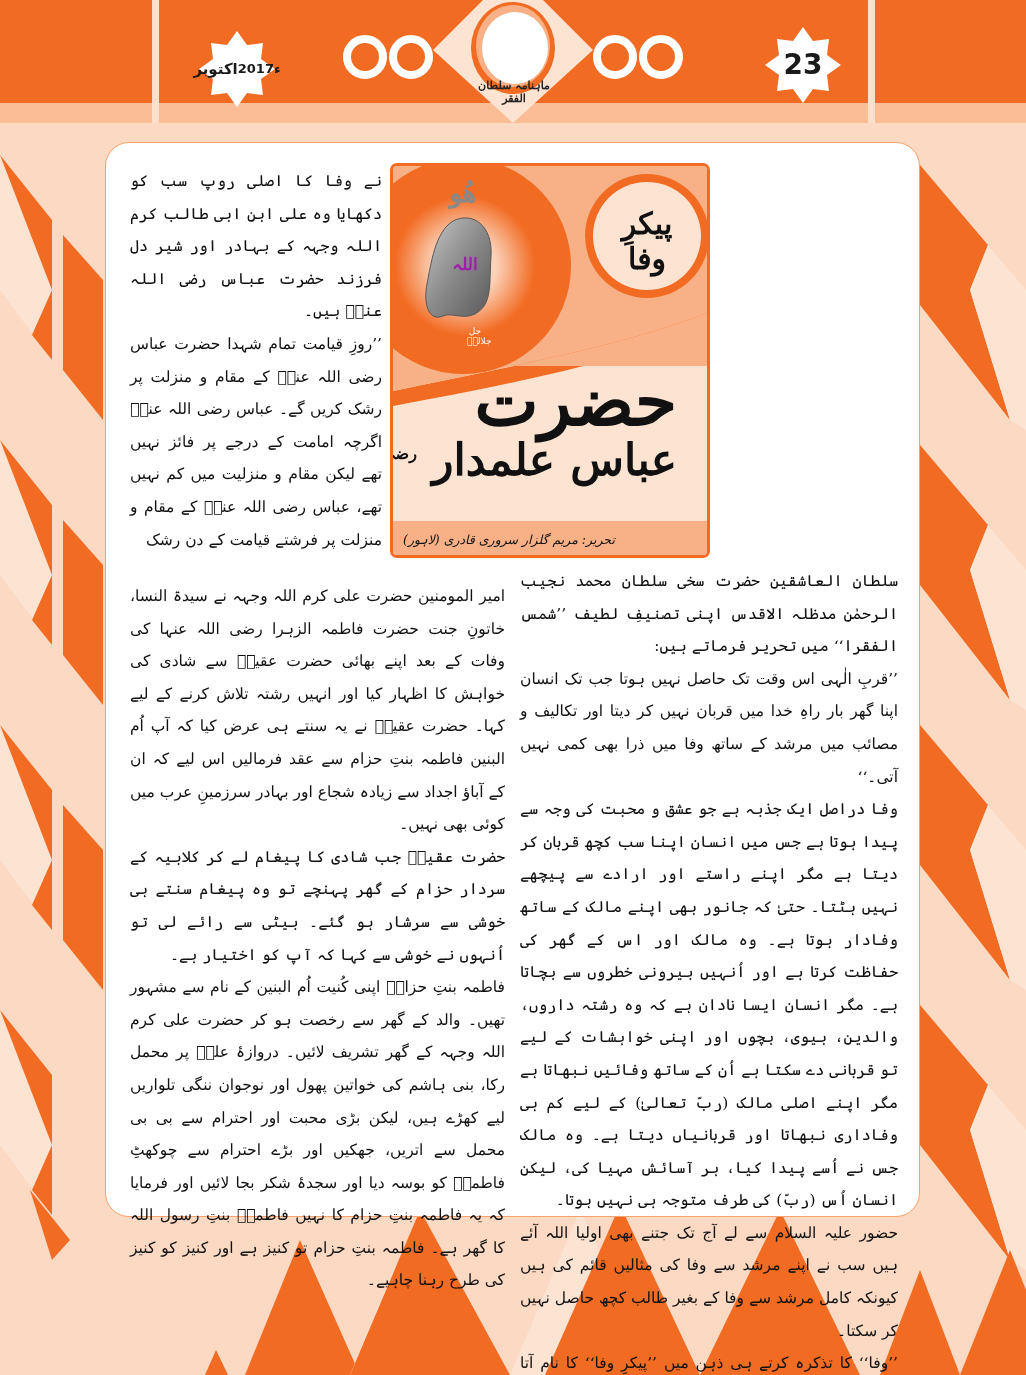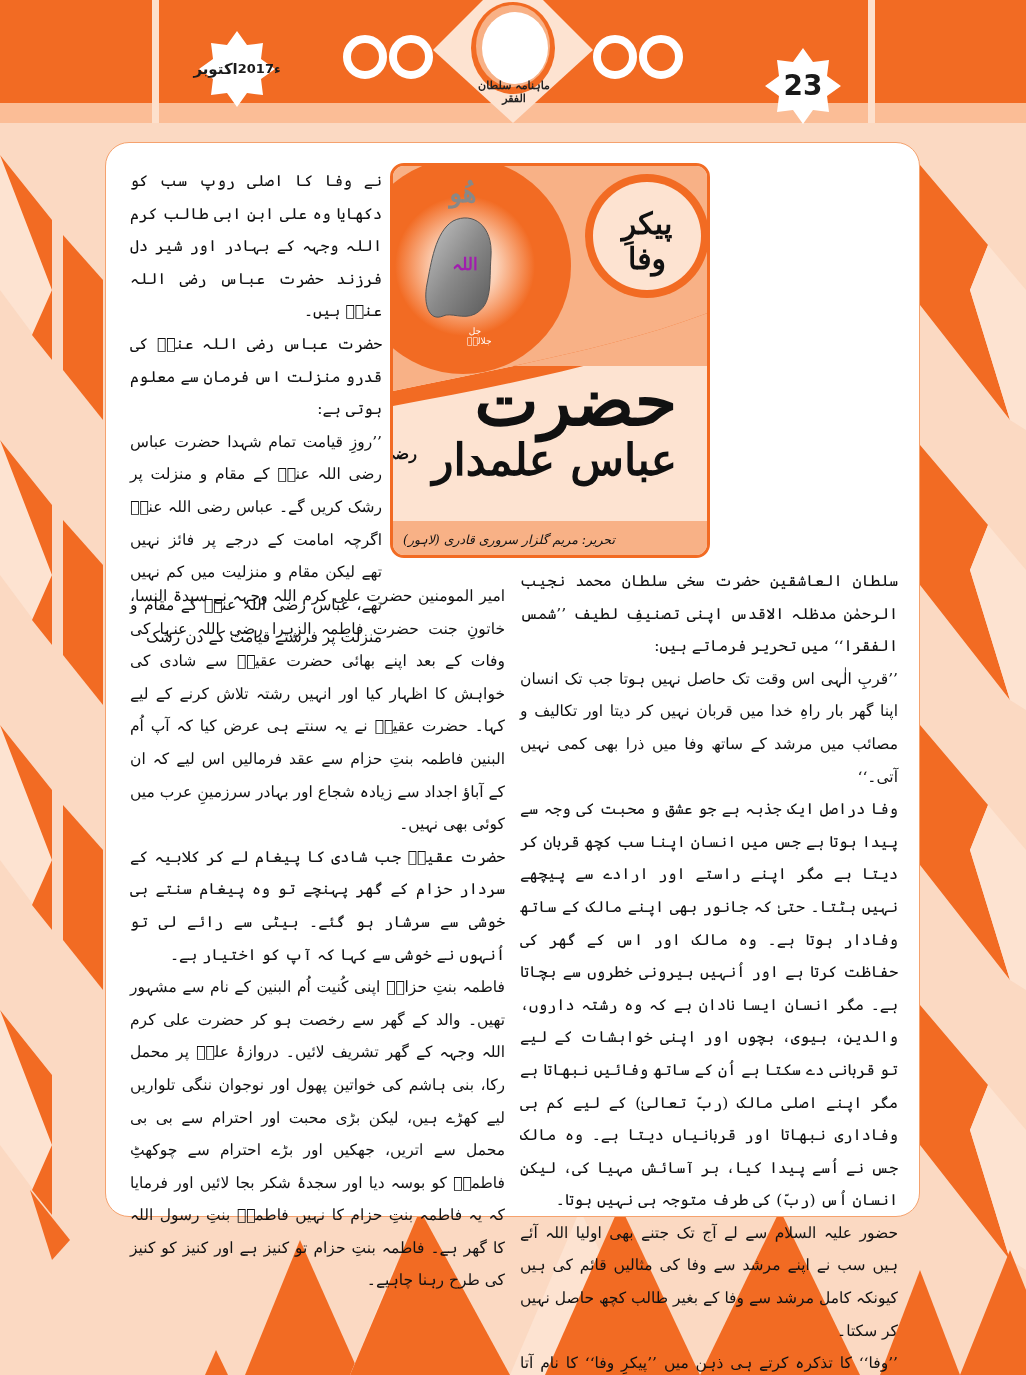--- a/index.html
+++ b/index.html
@@ -20,21 +20,21 @@
   .rings { position: absolute; top: 35px; display: flex; gap: 2px; }
   .ring { width: 44px; height: 44px; border-radius: 50%; border: 8px solid #ffffff; }
 
   .center-diamond { position: absolute; left: 433px; top: -30px; width: 160px; height: 160px; }
   .logo-text { position: absolute; left: 478px; top: 43px; width: 72px; text-align: center; direction: rtl; font-size: 11px; font-weight: bold; color: #222; font-family: "DejaVu Serif", serif; margin-top: 36px; }
 
   
   .card { position: absolute; left: 105px; top: 142px; width: 815px; height: 1075px; background: #ffffff; border-radius: 24px; border: 1px solid #f5a26e; }
 
   
-  .title-box { position: absolute; left: 390px; top: 163px; width: 320px; height: 395px; border: 3px solid #f26b23; border-radius: 14px; overflow: hidden; background: #fde3d1; }
+  .title-box { position: absolute; left: 390px; top: 163px; width: 320px; height: 395px; border: 3px solid #f26b23; border-radius: 7px; overflow: hidden; background: #fde3d1; }
   .title-box svg { position: absolute; left: 0; top: 0; }
   .series-circle-text { position: absolute; left: 205px; top: 40px; width: 98px; text-align: center; direction: rtl; font-family: "DejaVu Serif", serif; font-size: 30px; font-weight: bold; color: #111; }
   .title-line1 { position: absolute; right: 30px; top: 195px; direction: rtl; font-family: "DejaVu Serif", serif; font-size: 68px; font-weight: bold; color: #111; }
   .title-line2 { position: absolute; right: 30px; top: 268px; direction: rtl; font-family: "DejaVu Serif", serif; font-size: 44px; font-weight: bold; color: #111; white-space: nowrap; }
   .title-honorific { font-size: 16px; vertical-align: super; }
   .byline-bar { position: absolute; left: 0; bottom: 0; width: 100%; height: 34px; background: #f8b186; }
   .byline { position: absolute; left: 10px; bottom: 8px; direction: rtl; font-family: "DejaVu Serif", serif; font-size: 12.5px; font-style: italic; color: #111; white-space: nowrap; }
 
   .allah-emblem-label { position: absolute; left: 60px; top: 86px; width: 40px; text-align: center; font-size: 11px; color: #eee; font-family: "DejaVu Serif", serif; }
 
@@ -115,21 +115,21 @@
 <div class="star-badge" style="left:199px; top:31px;">
   <svg width="76" height="76" viewBox="0 0 76 76">
     <polygon points="38,0 48,14 64,12 62,28 76,38 62,48 64,64 48,62 38,76 28,62 12,64 14,48 0,38 14,28 12,12 28,14" fill="#ffffff"></polygon>
   </svg>
   <div class="star-text">
     <span style="font-size:15px; direction:rtl;">اکتوبر</span>
     <span style="font-size:13px;">2017ء</span>
   </div>
 </div>
 
-<div class="star-badge" style="left:765px; top:48px;">
+<div class="star-badge" style="left:765px; top:27px;">
   <svg width="76" height="76" viewBox="0 0 76 76">
     <polygon points="38,0 48,14 64,12 62,28 76,38 62,48 64,64 48,62 38,76 28,62 12,64 14,48 0,38 14,28 12,12 28,14" fill="#ffffff"></polygon>
   </svg>
   <div class="star-text">
     <span style="font-size:28px;">23</span>
   </div>
 </div>
 
 <div class="card"></div>
 
@@ -168,21 +168,20 @@
   <div class="title-line2">
     <span>عباس علمدار</span>
     <span class="title-honorific">رضی اللہ عنہ</span>
   </div>
   <div class="byline-bar"></div>
   <div class="byline">تحریر: مریم گلزار سروری قادری (لاہور)</div>
 </div>
 
 <div class="col col-left-top">
   <p>نے وفا کا اصلی روپ سب کو دکھایا وہ علی ابنِ ابی طالب کرم اللہ وجہہ کے بہادر اور شیر دل فرزند حضرت عباس رضی اللہ عنہٗ ہیں۔</p>
-  <p>حضرت عباس رضی اللہ عنہٗ کی قدرو منزلت اس فرمان سے معلوم ہوتی ہے:</p>
   <p>’’روزِ قیامت تمام شہدا حضرت عباس رضی اللہ عنہٗ کے مقام و منزلت پر رشک کریں گے۔ عباس رضی اللہ عنہٗ اگرچہ امامت کے درجے پر فائز نہیں تھے لیکن مقام و منزلیت میں کم نہیں تھے، عباس رضی اللہ عنہٗ کے مقام و منزلت پر فرشتے قیامت کے دن رشک</p>
 </div>
 
 <div class="col col-left-bottom">
   <p>امیر المومنین حضرت علی کرم اللہ وجہہ نے سیدۃ النسا، خاتونِ جنت حضرت فاطمہ الزہرا رضی اللہ عنہا کی وفات کے بعد اپنے بھائی حضرت عقیلؓ سے شادی کی خواہش کا اظہار کیا اور انہیں رشتہ تلاش کرنے کے لیے کہا۔ حضرت عقیلؓ نے یہ سنتے ہی عرض کیا کہ آپ اُم البنین فاطمہ بنتِ حزام سے عقد فرمالیں اس لیے کہ ان کے آباؤ اجداد سے زیادہ شجاع اور بہادر سرزمینِ عرب میں کوئی بھی نہیں۔</p>
   <p>حضرت عقیلؓ جب شادی کا پیغام لے کر کلابیہ کے سردار حزام کے گھر پہنچے تو وہ پیغام سنتے ہی خوشی سے سرشار ہو گئے۔ بیٹی سے رائے لی تو اُنہوں نے خوشی سے کہا کہ آپ کو اختیار ہے۔</p>
   <p>فاطمہ بنتِ حزامؓ اپنی کُنیت اُم البنین کے نام سے مشہور تھیں۔ والد کے گھر سے رخصت ہو کر حضرت علی کرم اللہ وجہہ کے گھر تشریف لائیں۔ دروازۂ علیؓ پر محمل رکا، بنی ہاشم کی خواتین پھول اور نوجوان ننگی تلواریں لیے کھڑے ہیں، لیکن بڑی محبت اور احترام سے بی بی محمل سے اتریں، جھکیں اور بڑے احترام سے چوکھٹِ فاطمہؓ کو بوسہ دیا اور سجدۂ شکر بجا لائیں اور فرمایا کہ یہ فاطمہ بنتِ حزام کا نہیں فاطمہؓ بنتِ رسول اللہ کا گھر ہے۔ فاطمہ بنتِ حزام تو کنیز ہے اور کنیز کو کنیز کی طرح رہنا چاہیے۔</p>
 </div>
 
 <div class="col col-right">

